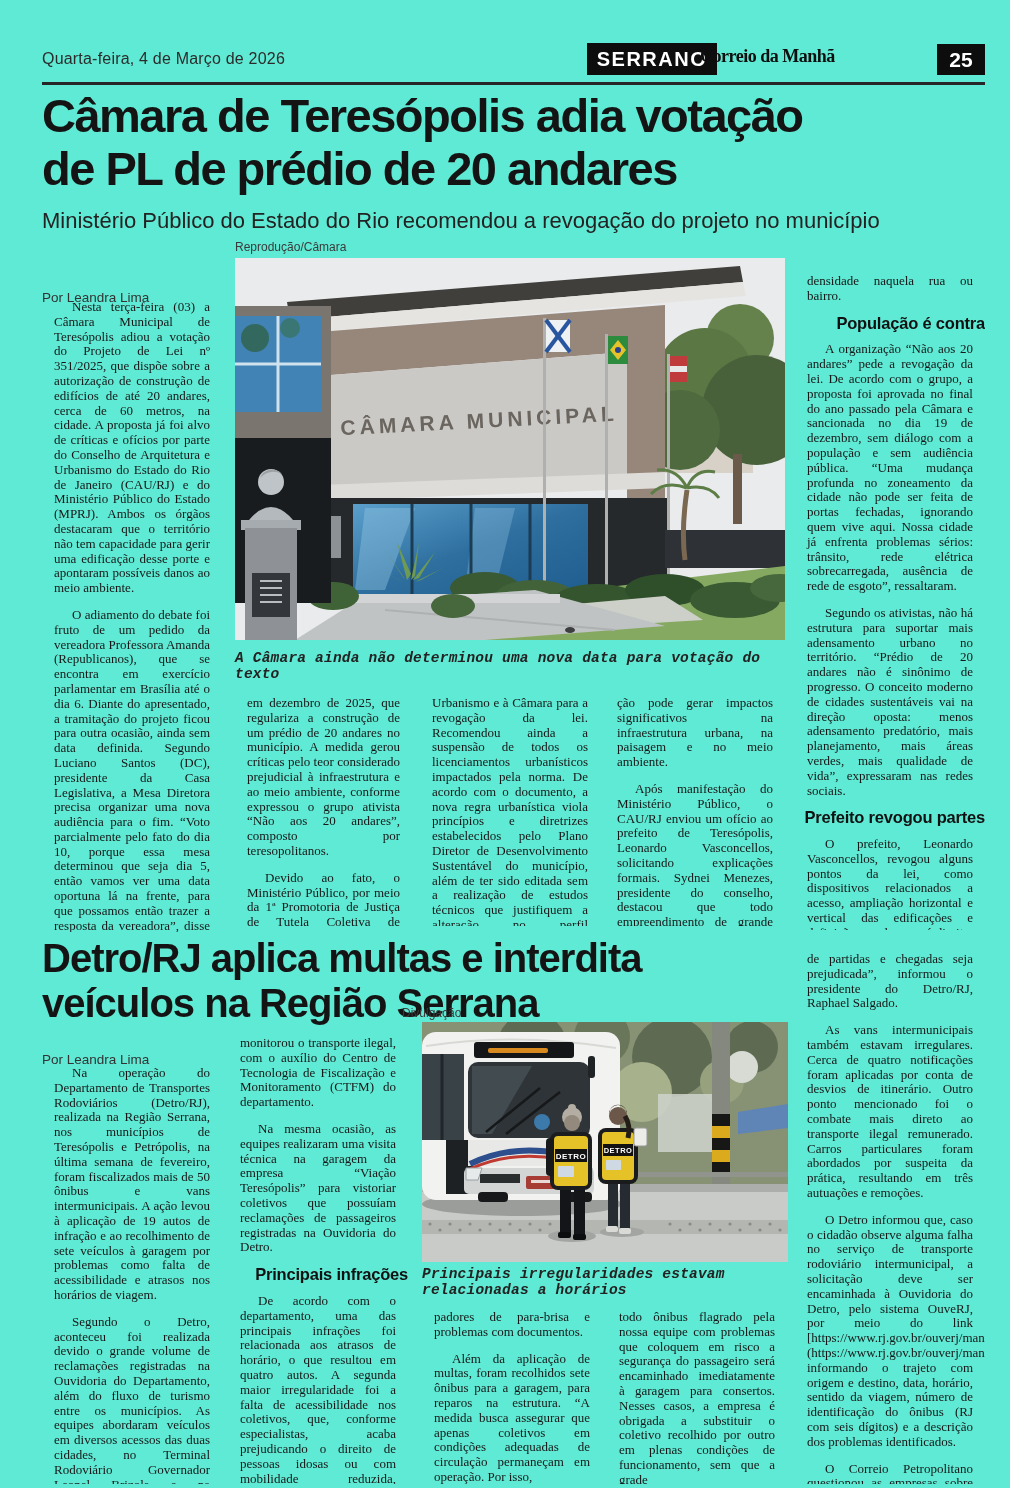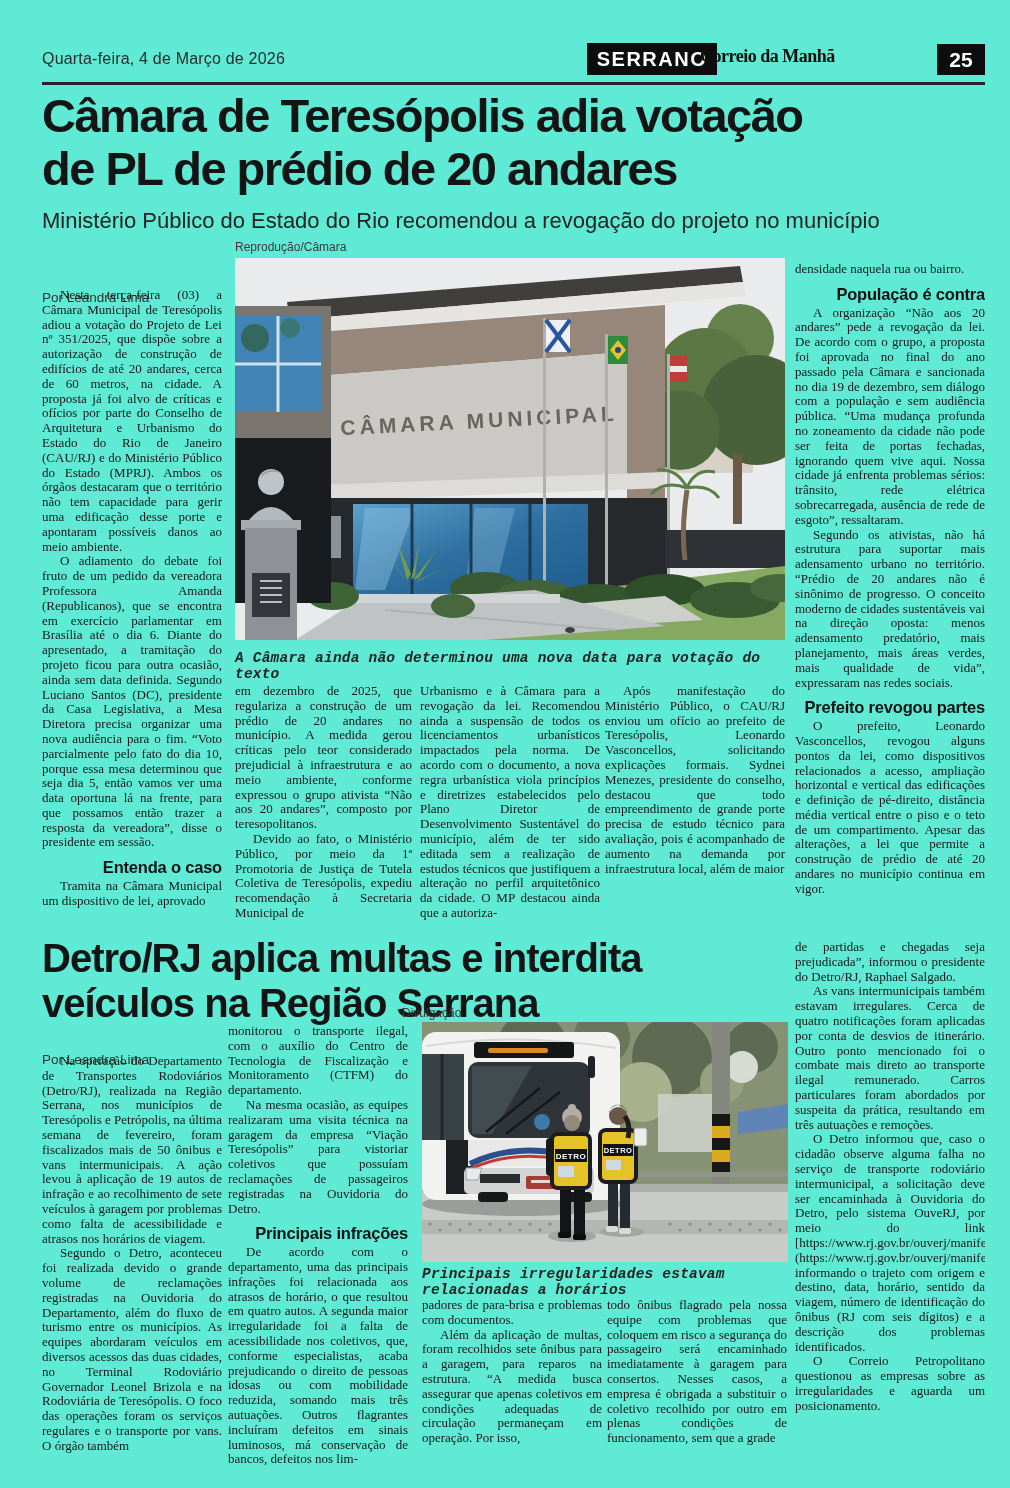--- a/index.html
+++ b/index.html
@@ -41,21 +41,21 @@
     font-family:"Liberation Sans",sans-serif; font-weight:bold; font-size:40px; line-height:1.12;
     letter-spacing:-1px; color:#141414; }
 
   .byline { font-family:"Liberation Sans",sans-serif; font-size:13.5px; color:#333;margin-top:28px; }
   .credit { font-family:"Liberation Sans",sans-serif; font-size:12px; color:#3a3a3a; text-align:left; }
   .caption { font-family:Liberation Mono, monospace; font-style:italic; font-weight:bold;
     font-size:14.5px; color:#222; letter-spacing:.2px; }
 
   
   .col { position:absolute; text-align:justify; font-size:13px; line-height:14.8px; color:#171717; overflow:hidden; }
-  .col p { margin:0; }
+  .col p { margin:12px; }
   .col p.ind { text-indent:18px; }
   .subhead { font-family:"Liberation Sans",sans-serif; font-weight:bold; font-size:16.5px;
     letter-spacing:-.2px; color:#111; margin:10px 0 4px; text-align:right; }
   .photo { position:absolute; display:block; }
 </style>
 </head>
 <body>
 
 <div class="page">
 
@@ -200,20 +200,21 @@
   <div class="col" style="left:235px; top:684px; width:177px; height:242px;">
     <p>em dezembro de 2025, que regulariza a construção de um prédio de 20 andares no município. A medida gerou críticas pelo teor considerado prejudicial à infraestrutura e ao meio ambiente, conforme expressou o grupo ativista “Não aos 20 andares”, composto por teresopolitanos.</p>
     <p class="ind">Devido ao fato, o Ministério Público, por meio da 1ª Promotoria de Justiça de Tutela Coletiva de Teresópolis, expediu recomendação à Secretaria Municipal de</p>
   </div>
 
   <div class="col" style="left:420px; top:684px; width:180px; height:242px;">
     <p>Urbanismo e à Câmara para a revogação da lei. Recomendou ainda a suspensão de todos os licenciamentos urbanísticos impactados pela norma. De acordo com o documento, a nova regra urbanística viola princípios e diretrizes estabelecidos pelo Plano Diretor de Desenvolvimento Sustentável do município, além de ter sido editada sem a realização de estudos técnicos que justifiquem a alteração no perfil arquitetônico da cidade. O MP destacou ainda que a autoriza-</p>
   </div>
 
   <div class="col" style="left:605px; top:684px; width:180px; height:242px;">
+    <p>ção pode gerar impactos significativos na infraestrutura urbana, na paisagem e no meio ambiente.</p>
     <p class="ind">Após manifestação do Ministério Público, o CAU/RJ enviou um ofício ao prefeito de Teresópolis, Leonardo Vasconcellos, solicitando explicações formais. Sydnei Menezes, presidente do conselho, destacou que todo empreendimento de grande porte precisa de estudo técnico para avaliação, pois é acompanhado de aumento na demanda por infraestrutura local, além de maior</p>
   </div>
 
   <div class="col" style="left:795px; top:262px; width:190px; height:668px;">
     <p>densidade naquela rua ou bairro.</p>
     <h3 class="subhead">População é contra</h3>
     <p class="ind">A organização “Não aos 20 andares” pede a revogação da lei. De acordo com o grupo, a proposta foi aprovada no final do ano passado pela Câmara e sancionada no dia 19 de dezembro, sem diálogo com a população e sem audiência pública. “Uma mudança profunda no zoneamento da cidade não pode ser feita de portas fechadas, ignorando quem vive aqui. Nossa cidade já enfrenta problemas sérios: trânsito, rede elétrica sobrecarregada, ausência de rede de esgoto”, ressaltaram.</p>
     <p class="ind">Segundo os ativistas, não há estrutura para suportar mais adensamento urbano no território. “Prédio de 20 andares não é sinônimo de progresso. O conceito moderno de cidades sustentáveis vai na direção oposta: menos adensamento predatório, mais planejamento, mais áreas verdes, mais qualidade de vida”, expressaram nas redes sociais.</p>
     <h3 class="subhead">Prefeito revogou partes</h3>
     <p class="ind">O prefeito, Leonardo Vasconcellos, revogou alguns pontos da lei, como dispositivos relacionados a acesso, ampliação horizontal e vertical das edificações e definição de pé-direito, distância média vertical entre o piso e o teto de um compartimento. Apesar das alterações, a lei que permite a construção de prédio de até 20 andares no município continua em vigor.</p>

